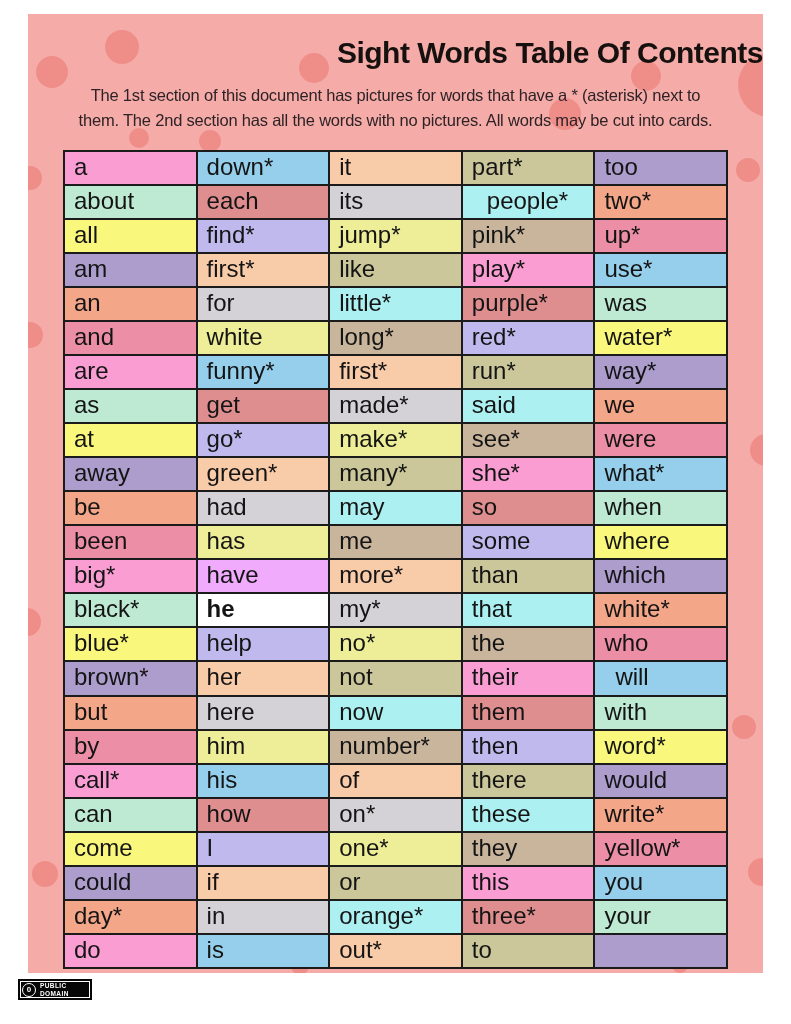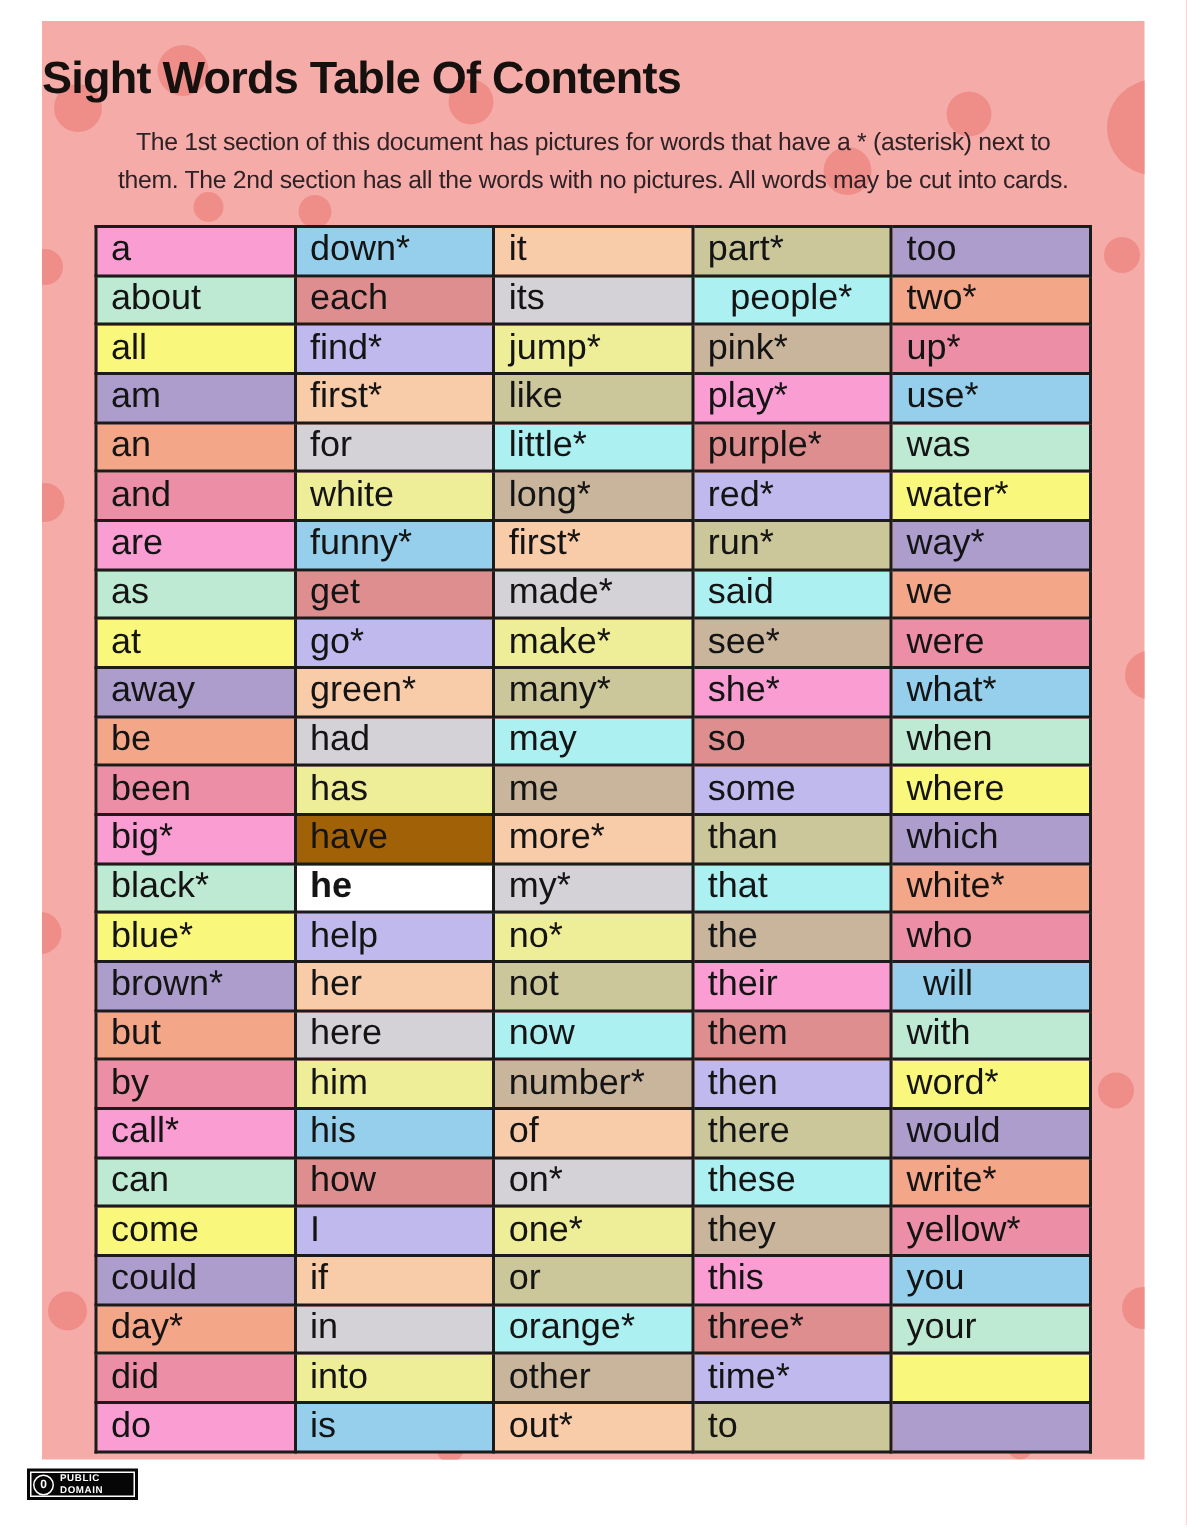--- a/index.html
+++ b/index.html
@@ -13,21 +13,21 @@
   .poster {
     position:absolute; left:28px; top:14px;
     width:735px; height:959px;
     overflow:hidden;
   }
   .dot-layer { position:absolute; left:0; top:0; right:0; bottom:0; }
   .dot { position:absolute; border-radius:50%; }
   .page-title {
     position:relative; z-index:2;
     margin:22px 0 0 0;
-    text-align:left;
+    text-align:right;
     font-size:30px; font-weight:700;
     letter-spacing:-0.5px;
     color:#16110f;
   }
   .intro {
     position:relative; z-index:2;
     margin:13px auto 0 auto;
     width:716px;
     text-align:center;
     font-size:16.5px; line-height:1.5;
@@ -184,21 +184,21 @@
         </tr>
         <tr>
           <td style="background: rgb(236, 143, 166); border-color: rgb(27, 27, 27);">been</td>
           <td style="background: rgb(238, 237, 152); border-color: rgb(27, 27, 27);">has</td>
           <td style="background: rgb(200, 181, 156); border-color: rgb(27, 27, 27);">me</td>
           <td style="background: rgb(191, 185, 238); border-color: rgb(27, 27, 27);">some</td>
           <td style="background: rgb(250, 248, 124); border-color: rgb(27, 27, 27);">where</td>
         </tr>
         <tr>
           <td style="background: rgb(249, 157, 211); border-color: rgb(27, 27, 27);">big*</td>
-          <td style="background: #a16207; border-color: rgb(27, 27, 27);">have</td>
+          <td style="background: #f0abfc; border-color: rgb(27, 27, 27);">have</td>
           <td style="background: rgb(248, 203, 169); border-color: rgb(27, 27, 27);">more*</td>
           <td style="background: rgb(203, 199, 154); border-color: rgb(27, 27, 27);">than</td>
           <td style="background: rgb(172, 157, 205); border-color: rgb(27, 27, 27);">which</td>
         </tr>
         <tr>
           <td style="background: rgb(190, 233, 211); border-color: rgb(27, 27, 27);">black*</td>
           <td style="background: #ffffff; border-color: rgb(27, 27, 27); font-weight: bold;">he</td>
           <td style="background: rgb(213, 210, 215); border-color: rgb(27, 27, 27);">my*</td>
           <td style="background: rgb(173, 240, 241); border-color: rgb(27, 27, 27);">that</td>
           <td style="background: rgb(244, 166, 137); border-color: rgb(27, 27, 27);">white*</td>
@@ -258,27 +258,20 @@
           <td style="background: rgb(203, 199, 154); border-color: rgb(27, 27, 27);">or</td>
           <td style="background: rgb(249, 157, 211); border-color: rgb(27, 27, 27);">this</td>
           <td style="background: rgb(150, 207, 235); border-color: rgb(27, 27, 27);">you</td>
         </tr>
         <tr>
           <td style="background: rgb(244, 166, 137); border-color: rgb(27, 27, 27);">day*</td>
           <td style="background: rgb(213, 210, 215); border-color: rgb(27, 27, 27);">in</td>
           <td style="background: rgb(173, 240, 241); border-color: rgb(27, 27, 27);">orange*</td>
           <td style="background: rgb(222, 142, 143); border-color: rgb(27, 27, 27);">three*</td>
           <td style="background: rgb(190, 233, 211); border-color: rgb(27, 27, 27);">your</td>
-        </tr>
-        <tr>
-          <td style="background: rgb(236, 143, 166); border-color: rgb(27, 27, 27);">did</td>
-          <td style="background: rgb(238, 237, 152); border-color: rgb(27, 27, 27);">into</td>
-          <td style="background: rgb(200, 181, 156); border-color: rgb(27, 27, 27);">other</td>
-          <td style="background: rgb(191, 185, 238); border-color: rgb(27, 27, 27);">time*</td>
-          <td style="background: rgb(250, 248, 124); border-color: rgb(27, 27, 27);"></td>
         </tr>
         <tr>
           <td style="background: rgb(249, 157, 211); border-color: rgb(27, 27, 27);">do</td>
           <td style="background: rgb(150, 207, 235); border-color: rgb(27, 27, 27);">is</td>
           <td style="background: rgb(248, 203, 169); border-color: rgb(27, 27, 27);">out*</td>
           <td style="background: rgb(203, 199, 154); border-color: rgb(27, 27, 27);">to</td>
           <td style="background: rgb(172, 157, 205); border-color: rgb(27, 27, 27);"></td>
         </tr>
       </tbody>
   </table>

